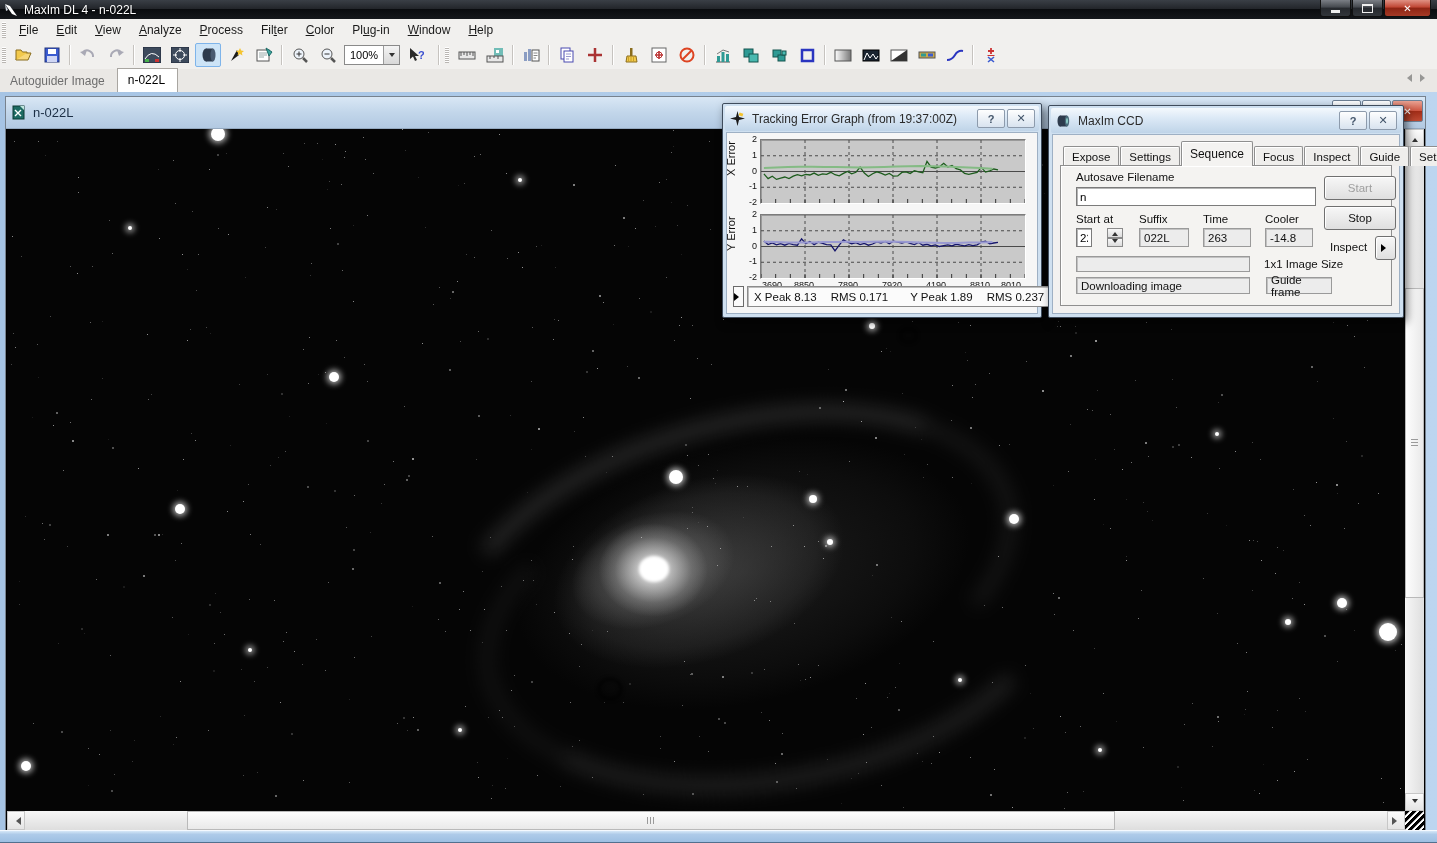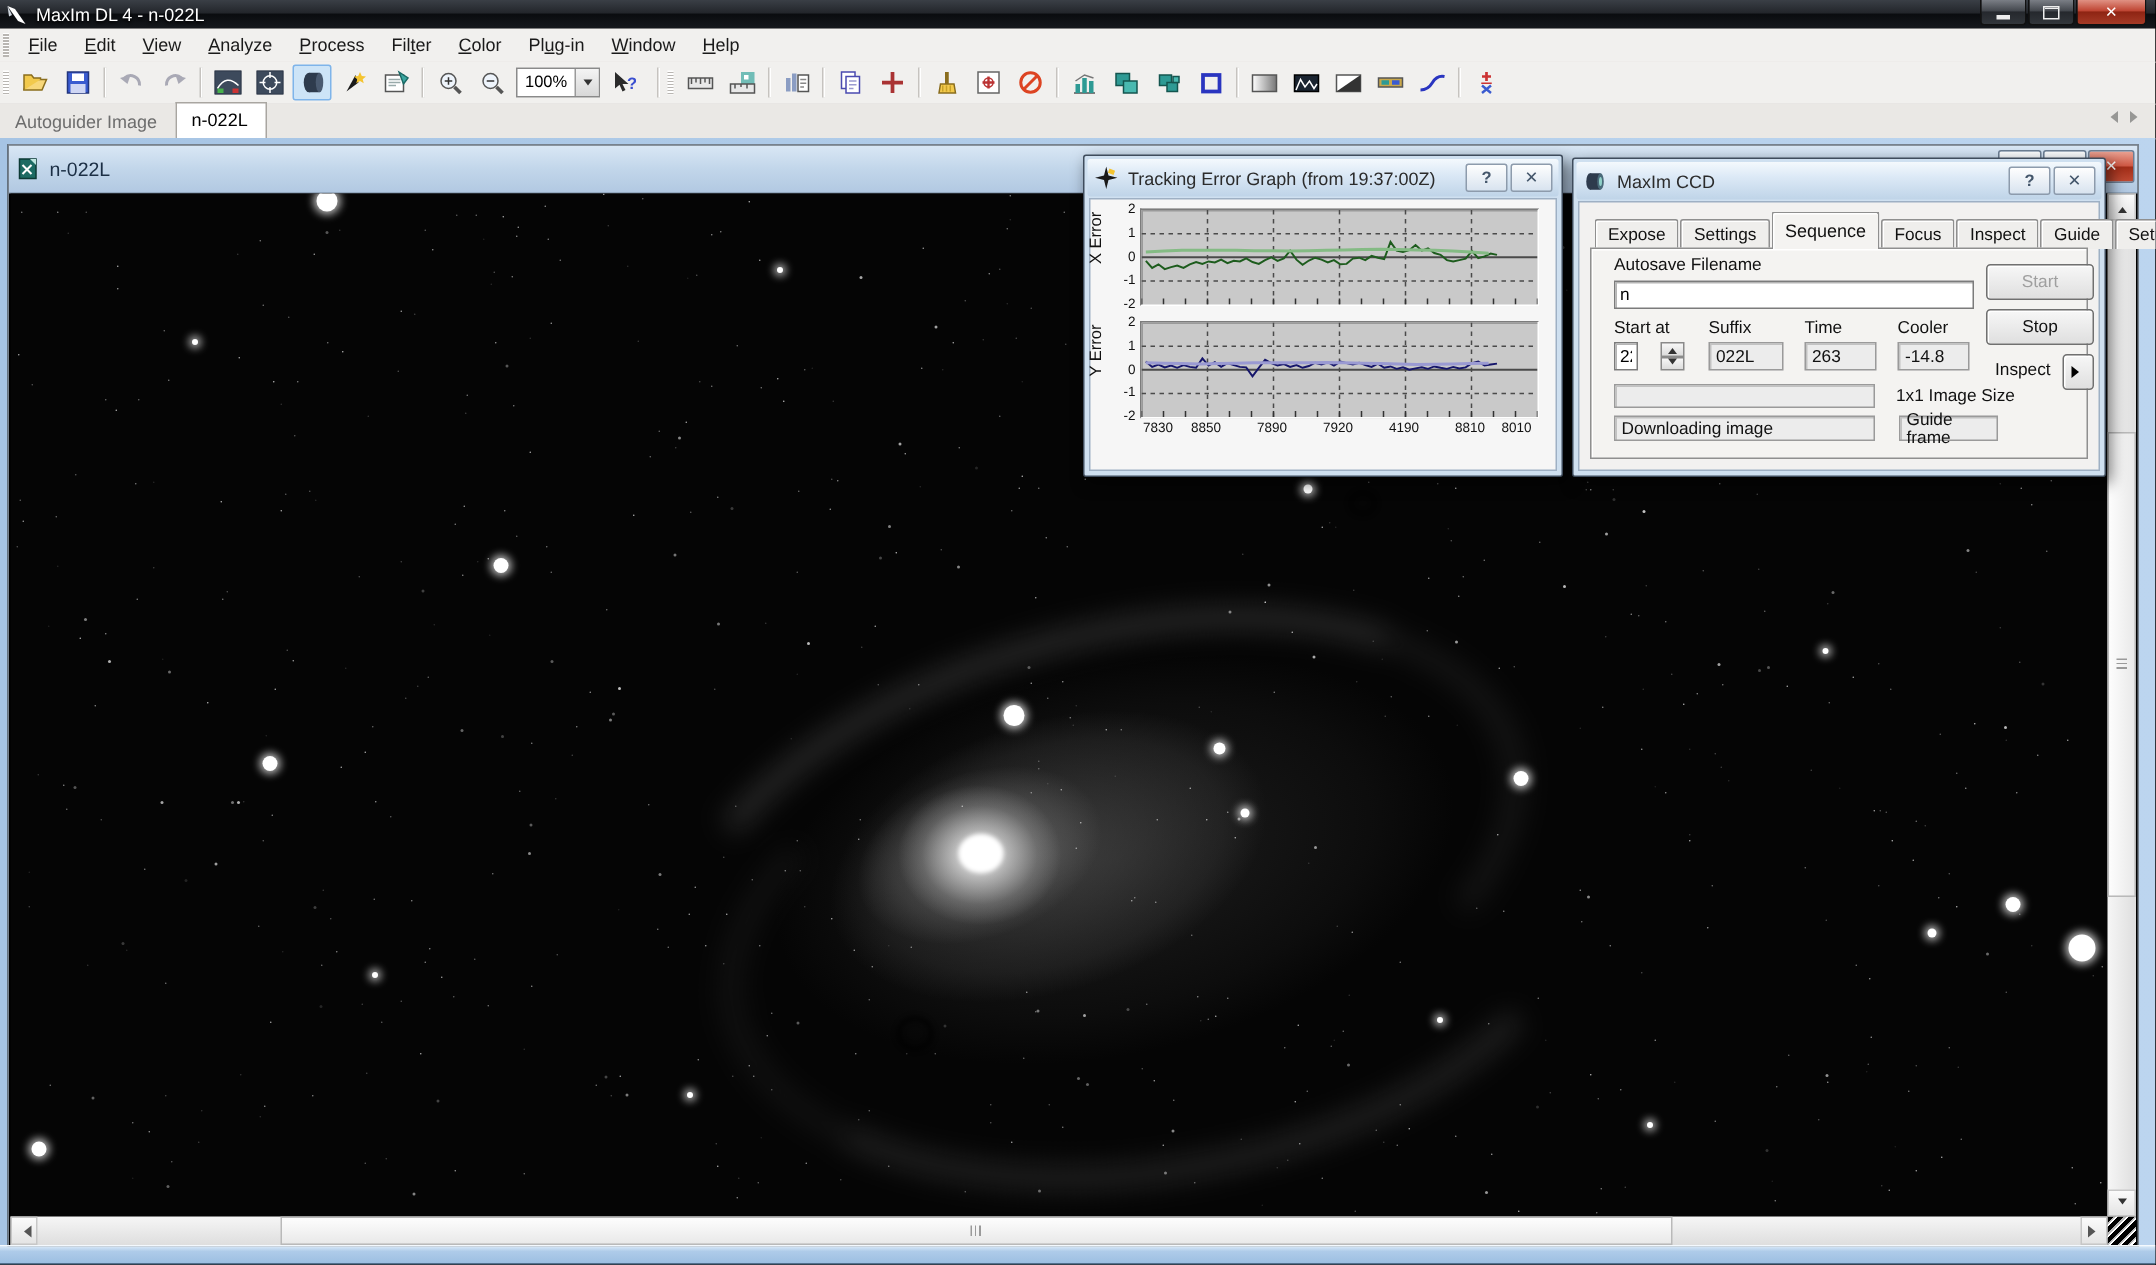--- a/index.html
+++ b/index.html
@@ -1294,29 +1294,40 @@
           <line x1="205.33333333333334" y1="59" x2="205.33333333333334" y2="63" stroke="#333" stroke-width="1"></line>
           <line x1="220" y1="59" x2="220" y2="63" stroke="#333" stroke-width="1"></line>
           <line x1="234.66666666666666" y1="59" x2="234.66666666666666" y2="63" stroke="#333" stroke-width="1"></line>
           <line x1="249.33333333333331" y1="59" x2="249.33333333333331" y2="63" stroke="#333" stroke-width="1"></line>
           <line x1="264" y1="59" x2="264" y2="63" stroke="#333" stroke-width="1"></line>
           <polyline points="2.9,26.0 7.1,29.6 11.3,28.0 15.5,29.9 19.7,28.7 23.8,30.2 28.0,28.4 32.2,29.6 36.4,30.2 40.6,23.9 44.7,28.7 48.9,26.5 53.1,29.6 57.3,27.1 61.5,28.4 65.6,29.6 69.8,29.9 74.0,35.9 78.2,30.2 82.4,24.9 86.5,27.1 90.7,28.7 94.9,27.7 99.1,29.6 103.3,28.4 107.4,30.2 111.6,29.0 115.8,26.8 120.0,28.0 124.2,26.5 128.3,28.7 132.5,26.1 136.7,27.1 140.9,28.0 145.1,26.8 149.2,28.4 153.4,29.6 157.6,27.4 161.8,30.2 166.0,29.3 170.1,30.9 174.3,29.9 178.5,31.5 182.7,30.6 186.9,29.9 191.0,30.9 195.2,29.3 199.4,30.2 203.6,30.9 207.8,29.6 211.9,30.6 216.1,29.9 220.3,27.1 224.5,26.1 228.7,28.7 232.8,28.0 237.0,27.4" fill="none" stroke="#16166b" stroke-width="1.3"></polyline>
           <polyline points="2.9,26.8 15.0,27.1 27.0,27.4 39.0,27.6 51.0,27.4 63.1,27.1 75.1,26.9 87.1,26.8 99.1,26.9 111.2,26.8 123.2,26.6 135.2,26.8 147.3,27.1 159.3,27.4 171.3,27.7 183.3,28.0 195.4,27.9 207.4,27.6 219.4,27.4 231.4,27.1" fill="none" stroke="#9a9ad2" stroke-width="2"></polyline>
         </svg>
     </div>
     <div class="xlabels" style="top:147px;">
-        <span style="left: 12px;">7830</span>
+        <span style="left: 12px;">3690</span>
         <span style="left: 44px;">8850</span>
         <span style="left: 88px;">7890</span>
         <span style="left: 132px;">7920</span>
         <span style="left: 176px;">4190</span>
         <span style="left: 220px;">8810</span>
         <span style="left: 251px;">8010</span>
       </div>
 
+    <div id="track-status-row">
+      <div id="expand-log-button">
+        <span class="tri-r" style="border-left-color:#000;"></span>
+      </div>
+      <div id="track-status-field">
+        <span>X Peak 8.13</span>
+        <span style="margin-right:22px;">RMS 0.171</span>
+        <span>Y Peak 1.89</span>
+        <span>RMS 0.237</span>
+      </div>
+    </div>
   </div>
 </div>
 
 <div class="vwin" id="ccdwin">
   <div class="vtitle">
     <span class="ticon">
       <svg width="15" height="14" viewBox="0 0 15 14">
         <ellipse cx="4" cy="7" rx="2.5" ry="5.5" fill="#2e3b4d"></ellipse>
         <rect x="4" y="1.5" width="7" height="11" fill="#2e3b4d"></rect>
         <ellipse cx="11" cy="7" rx="2.2" ry="5.5" fill="#4a6a7a"></ellipse>

